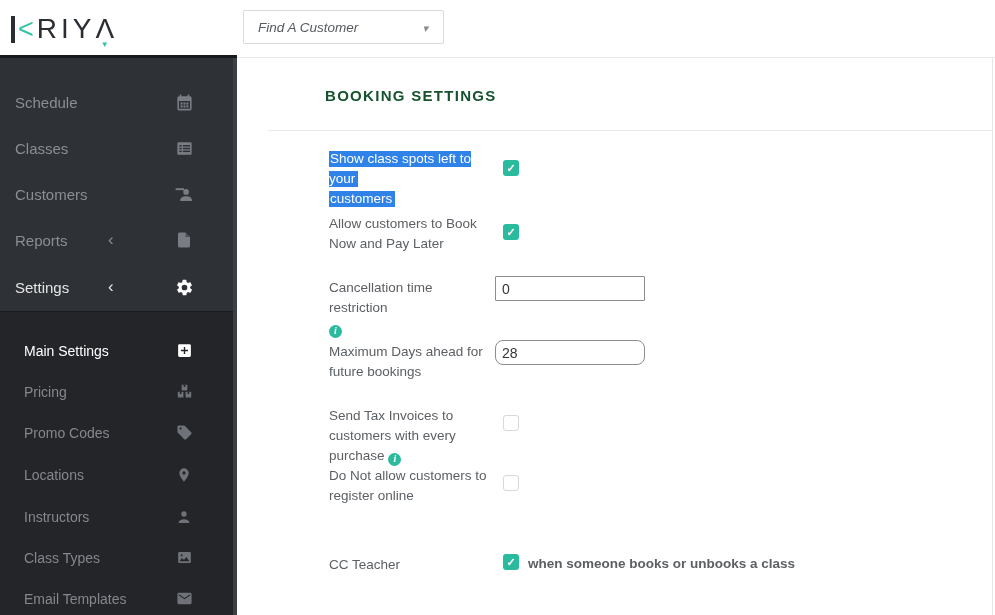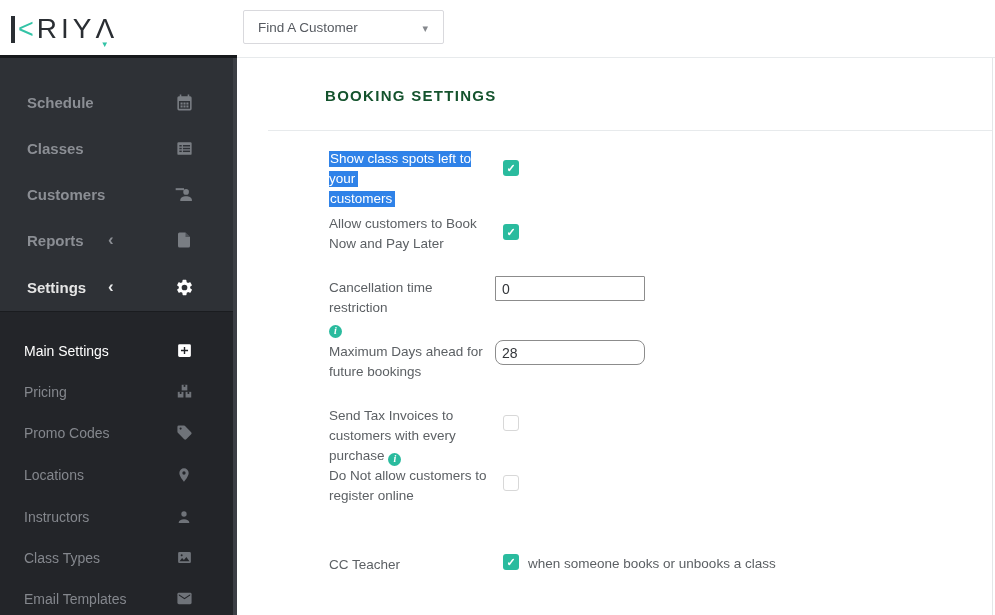--- a/index.html
+++ b/index.html
@@ -9,33 +9,33 @@
   
   .topbar { position:absolute; left:0; top:0; width:995px; height:57px; background:#fff; }
   .logo { position:absolute; left:11px; top:9px; height:40px; display:flex; align-items:center; }
   .k-stem { display:inline-block; width:4px; height:27px; background:#2a2e33; margin-right:3px; }
   .k-angle { color:#33c3a6; font-size:27px; font-weight:400; line-height:27px; margin-right:3px; }
   .logo-mid { font-size:28px; color:#2a2e33; letter-spacing:4px; line-height:30px; }
   .logo-last { position:relative; font-size:28px; color:#2a2e33; line-height:30px; }
   .logo-tri { position:absolute; left:50%; top:16px; transform:translateX(-50%); font-size:8px; color:#33c3a6; }
 
   .cust-dd { position:absolute; left:243px; top:10px; width:201px; height:34px; border:1px solid #d9d9dd;
-             border-radius:2px; background:#fff; display:flex; align-items:center; padding-left:14px; cursor:pointer; }
+             border-radius:2px; background:#fff; display:flex; align-items:center; padding-left:14px; cursor:pointer;font-style:italic; }
   .cust-dd-label { font-size:13.5px; color:#565a60; }
   .cust-dd-caret { position:absolute; right:15px; top:11px; font-size:11px; color:#85888d; }
 
   .content-topline { position:absolute; left:237px; top:57px; width:758px; height:0; border-top:1px solid #e7eaec; }
 
   
   .sidebar { position:absolute; left:0; top:55px; width:237px; height:560px; background:#3c3f45; border-top:3px solid #17191c; }
   .side-main { position:absolute; left:0; top:0; width:233px; height:253px; background:#2e3136; }
   .side-sub  { position:absolute; left:0; top:253px; width:233px; height:307px; background:#232529; border-top:1px solid #1a1c1f; }
 
   .nav-item { position:absolute; left:0; width:233px; height:46px; display:flex; align-items:center;
-              padding-left:27px; cursor:pointer;font-weight:bold; }
+              padding-left:15px; cursor:pointer; }
   .nav-label { font-size:15px; color:#8b8e94; }
   .nav-item.active .nav-label { color:#e5e5e5; }
   .nav-chevron { position:absolute; left:108px; top:50%; transform:translateY(-50%); font-size:17px; color:#8b8e94; }
   .nav-item.active .nav-chevron { color:#e8e9ea; }
   .nav-icon { position:absolute; left:174px; top:50%; transform:translateY(-50%); width:20px; height:20px;
               display:flex; align-items:center; justify-content:center; }
 
   .sub-item { position:absolute; left:0; width:233px; height:41px; display:flex; align-items:center;
               padding-left:24px; cursor:pointer; }
   .sub-label { font-size:14px; color:#84878d; }
@@ -60,21 +60,21 @@
   .cbox.checked { background:#2abb9e; }
   .cbox.unchecked { background:#fff; border:1px solid #d8d8d8; }
   .cbox .tick { color:#fff; font-size:11px; font-weight:bold; line-height:16px; }
 
   .tinput { position:absolute; width:150px; height:25px; border:1px solid #8c8c8c; border-radius:1px;
             font-family:"Liberation Sans", sans-serif; font-size:14px; color:#33363a; padding:0 6px; background:#fff; }
 
   .info-ic { display:inline-flex; width:13px; height:13px; border-radius:50%; background:#2abb9e; color:#fff;
              align-items:center; justify-content:center; font-family:"Liberation Serif", serif; font-style:italic;
              font-size:10px; font-weight:bold; cursor:pointer; vertical-align:-2px; }
-  .suffix { position:absolute; left:243px; top:1px; font-size:13.5px; color:#5c6064; white-space:nowrap; }
+  .suffix { position:absolute; left:243px; top:1px; font-size:13.5px; color:#5c6064; white-space:nowrap;font-weight:bold; }
 </style>
 </head>
 <body>
 
 <div id="app">
 
   <div class="topbar">
     <div class="logo">
       <span class="k-stem"></span>
       <span class="k-angle">&lt;</span>

